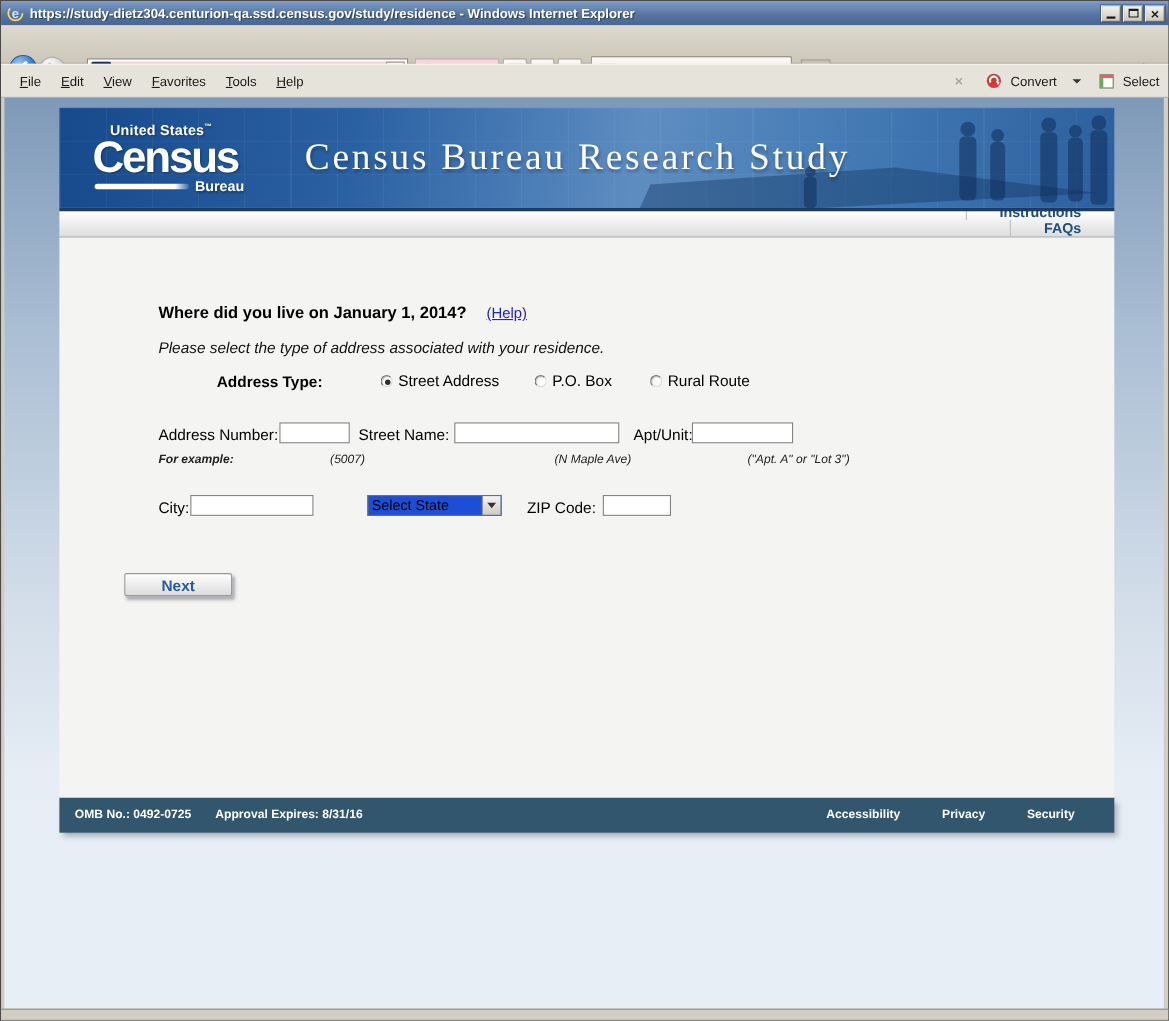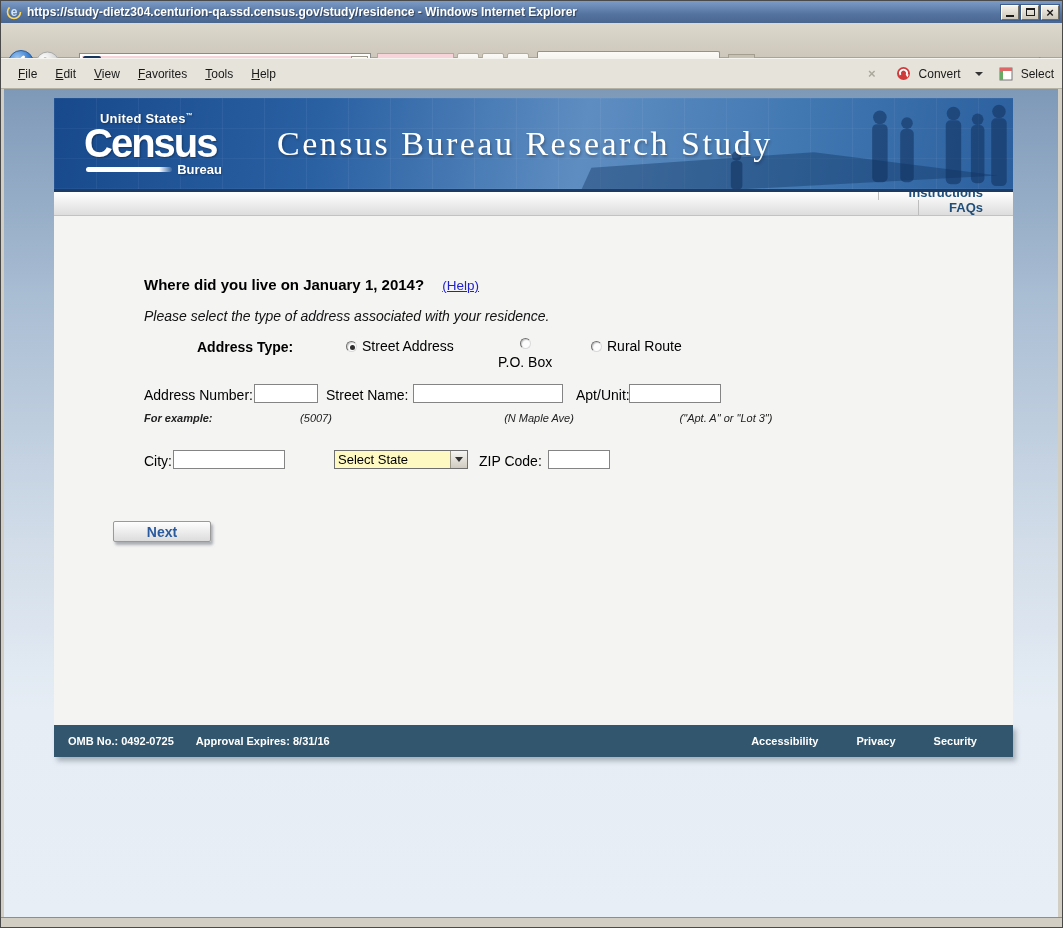--- a/index.html
+++ b/index.html
@@ -125,22 +125,22 @@
     width:5px; height:5px; border-radius:50%; background:#2e2e2e; }
   .radio-label { font-size:14px; }
 
   .f-label { position:absolute; font-size:14px; color:#000; }
   .t-input { position:absolute; height:19px; border:1px solid #848484; background:#fff;
     font-family:"Liberation Sans",sans-serif; font-size:13px; padding:1px 3px; }
   .ex { position:absolute; top:196px; font-size:11px; font-style:italic; color:#222; }
   .ex-center { transform:translateX(-50%); }
   .ex-prefix { font-weight:bold; }
 
-  .sel-box { position:absolute; left:280px; top:234px; width:134px; height:19px;
-    border:1px solid #6e6e6e; background:#fef9c3; display:flex; align-items:center; cursor:pointer; }
+  .sel-box { position:absolute; left:280px; top:234px; width:122px; height:19px;
+    border:1px solid #6e6e6e; background:#1d4ed8; display:flex; align-items:center; cursor:pointer; }
   .sel-text { flex:1; font-size:13px; padding-left:3px; color:#000; white-space:nowrap; }
   .sel-btn { width:17px; height:17px; background:linear-gradient(#f6f5f2,#cfcbc0);
     border-left:1px solid #9b968a; display:flex; align-items:center; justify-content:center; }
 
   .next-btn { position:absolute; left:59px; top:305px; width:98px; height:21px;
     background:linear-gradient(#fefefe,#dcdcdc); border:1px solid #9a9a9a; border-radius:2px;
     box-shadow:2px 3px 3px rgba(110,115,125,.55); font-size:14px; font-weight:bold; color:#2a5a9e;
     display:flex; align-items:center; justify-content:center; cursor:pointer; }
 
   .footer { height:32px; background:#32566e; display:flex; align-items:center;
@@ -321,21 +321,21 @@
           <span class="q-text">Where did you live on January 1, 2014?</span>
           <span class="help-link">(Help)</span>
         </div>
         <div class="subtitle">Please select the type of address associated with your residence.</div>
 
         <span class="at-label">Address Type:</span>
         <span class="radio-group-item" style="left:292px;">
           <span class="radio" data-checked="true"></span>
           <span class="radio-label">Street Address</span>
         </span>
-        <span class="radio-group-item" style="left:444px;flex-direction:column;">
+        <span class="radio-group-item" style="left:432px;">
           <span class="radio" data-checked="false"></span>
           <span class="radio-label">P.O. Box</span>
         </span>
         <span class="radio-group-item" style="left:537px;">
           <span class="radio" data-checked="false"></span>
           <span class="radio-label">Rural Route</span>
         </span>
 
         <span class="f-label" style="left:90px; top:171px;">Address Number:</span>
         <input class="t-input" style="left: 200px; top: 168px; width: 64px;" value="">

